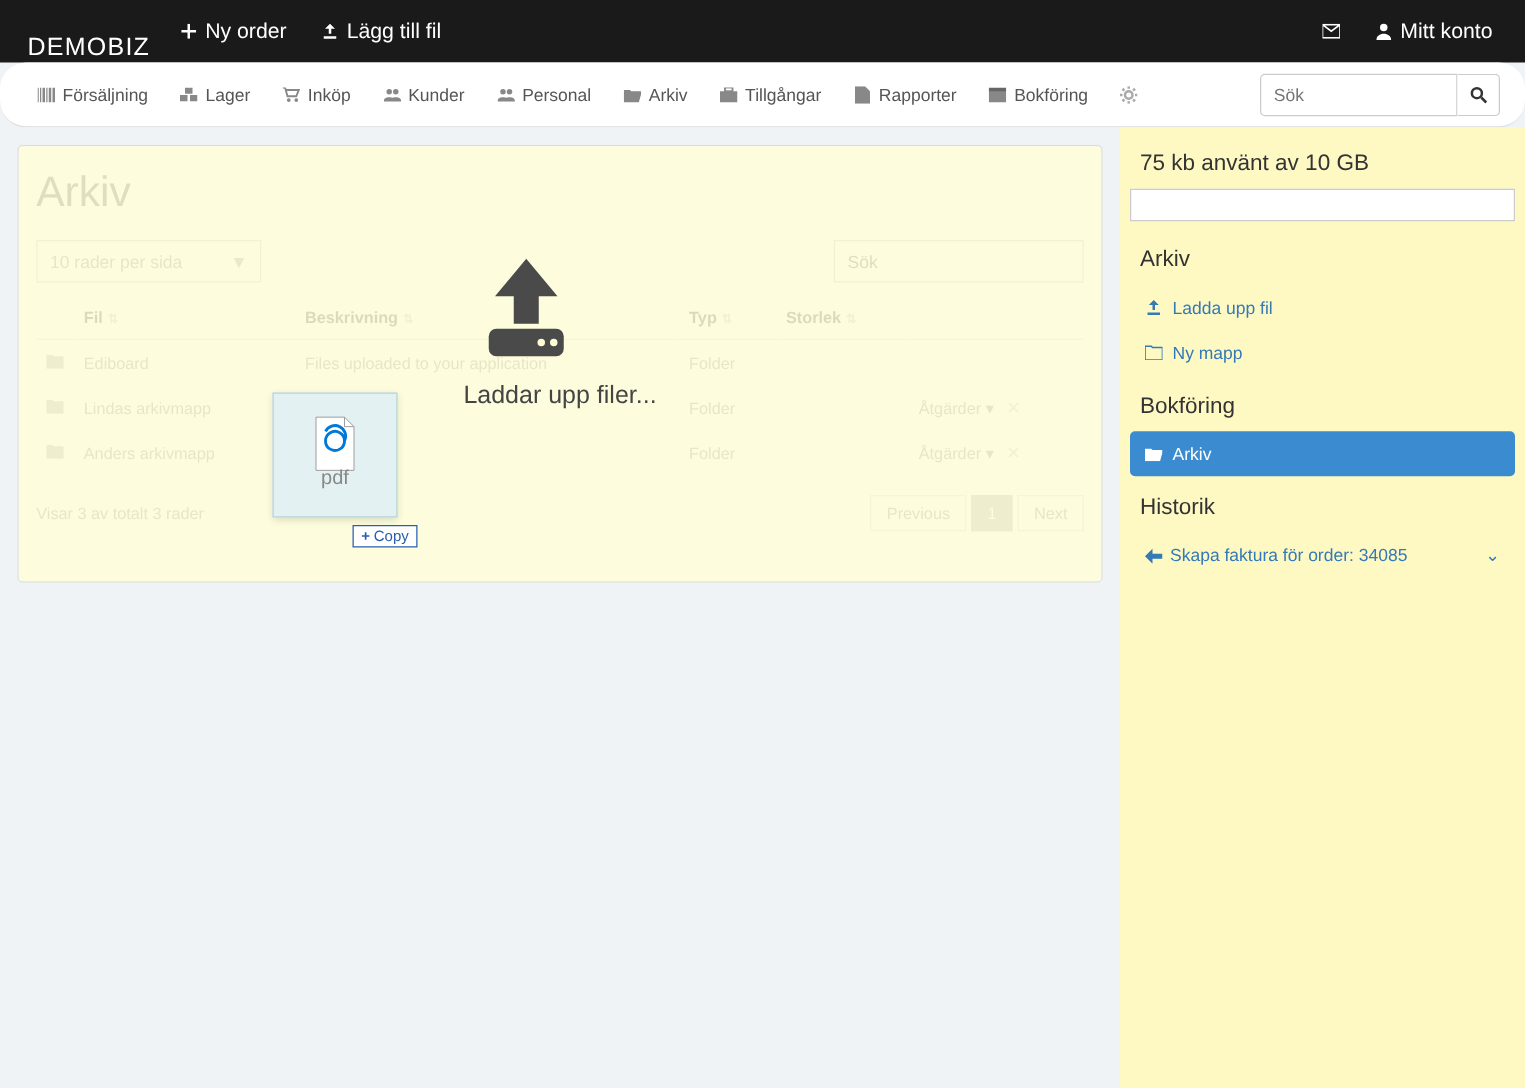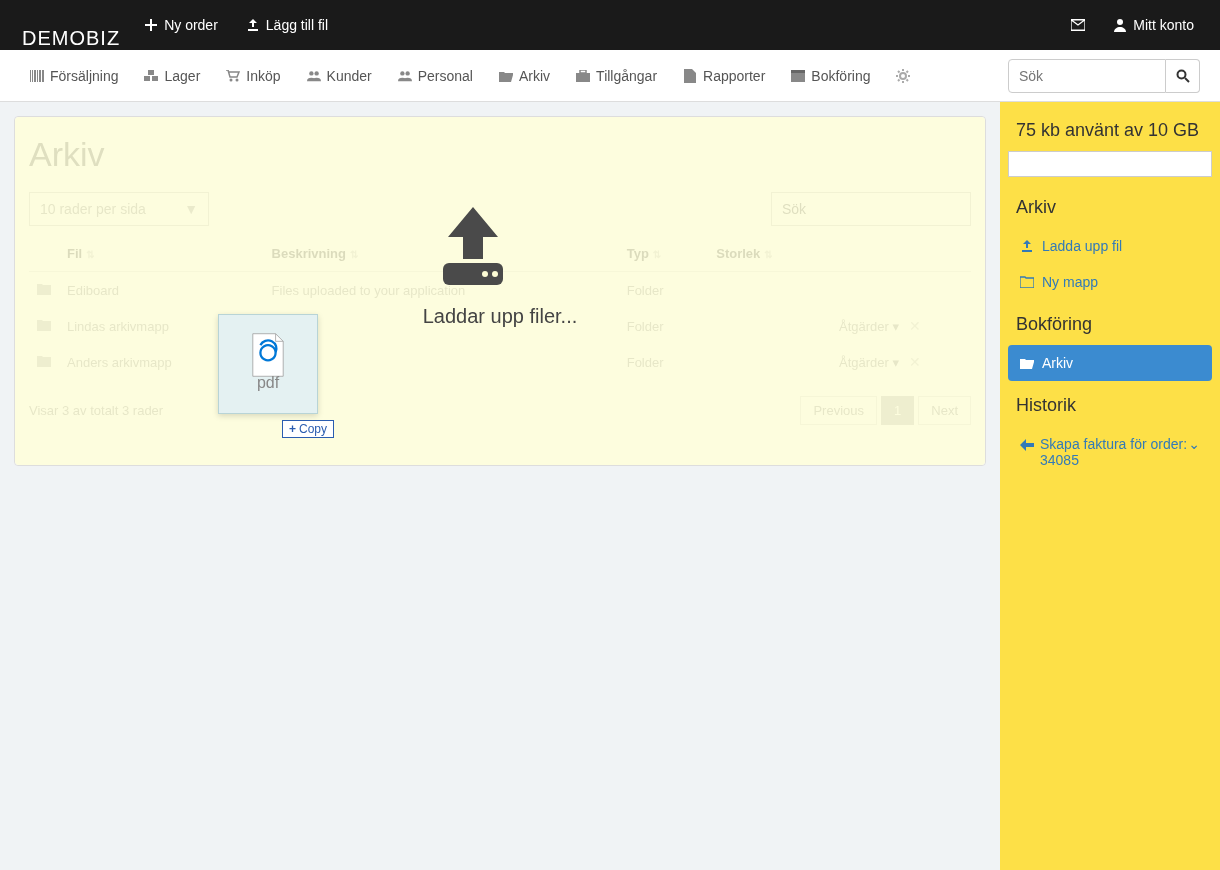--- a/index.html
+++ b/index.html
@@ -1,36 +1,36 @@
 <!DOCTYPE html>
 <html><head>
 <meta charset="utf-8">
 <style>
 * { box-sizing: border-box; margin: 0; padding: 0; }
 body { font-family: -apple-system, BlinkMacSystemFont, "Segoe UI", Helvetica, Arial, sans-serif; font-size: 14px; color: #333; background: #f0f3f5; width: 1220px; height: 870px; overflow: hidden; }
 
 
 .topbar { background: #1a1a1a; height: 50px; display: flex; align-items: flex-end; color: #fff; padding: 0 12px; }
 .logo { font-size: 20px; font-weight: 300; letter-spacing: 1px; color: #fff; padding: 0 10px; }
-.topbar a { color: #fff; text-decoration: none; padding: 0 14px; display: flex; align-items: center; gap: 6px; font-size: 14px; height: 50px; }
+.topbar a { color: #fff; text-decoration: none; padding: 0 14px; display: flex; align-items: center; gap: 6px; font-size: 17px; height: 50px; }
 .topbar .spacer { flex: 1; }
 
 
-.secondbar { background: #fff; height: 52px; border-bottom: 1px solid #ddd; display: flex; align-items: center; padding: 0 20px; gap: 6px; }
+.secondbar { background: #fff; height: 52px; border-bottom: 1px solid #ddd; display: flex; align-items: center; padding: 0 20px; gap: 6px; border-radius: 21px; }
 .secondbar .navitem { display: flex; align-items: center; gap: 6px; padding: 8px 10px; color: #555; cursor: pointer; font-size: 14px; }
 .secondbar .navitem .ic { color: #888; }
 .secondbar .spacer { flex: 1; }
 .searchwrap { display: flex; }
 .searchwrap input { width: 158px; height: 34px; border: 1px solid #ccc; border-radius: 4px 0 0 4px; padding: 0 10px; font-size: 14px; }
 .searchwrap button { width: 34px; height: 34px; border: 1px solid #ccc; border-left: none; background: #fff; border-radius: 0 4px 4px 0; cursor: pointer; display: flex; align-items: center; justify-content: center; }
 
 
 .layout { display: flex; height: calc(870px - 102px); }
 .main { flex: 1; padding: 14px; position: relative; }
-.sidebar { width: 220px; background: #fde047; padding: 18px 8px 18px 8px; }
+.sidebar { width: 324px; background: #fef9c3; padding: 18px 8px 18px 8px; }
 
 
 .panel { background: #fff; border: 1px solid #ddd; border-radius: 4px; padding: 18px 14px; position: relative; min-height: 350px; }
 .panel h1 { font-size: 34px; font-weight: 400; color: #777; margin-bottom: 18px; }
 
 .controls-row { display: flex; align-items: center; margin-bottom: 10px; }
 .page-select { width: 180px; height: 34px; border: 1px solid #ccc; background: #fff; padding: 0 10px; color: #999; display: flex; align-items: center; justify-content: space-between; }
 .filter-input { width: 200px; height: 34px; border: 1px solid #ccc; padding: 0 10px; font-size: 14px; margin-left: auto; }
 
 table.filelist { width: 100%; border-collapse: collapse; }

